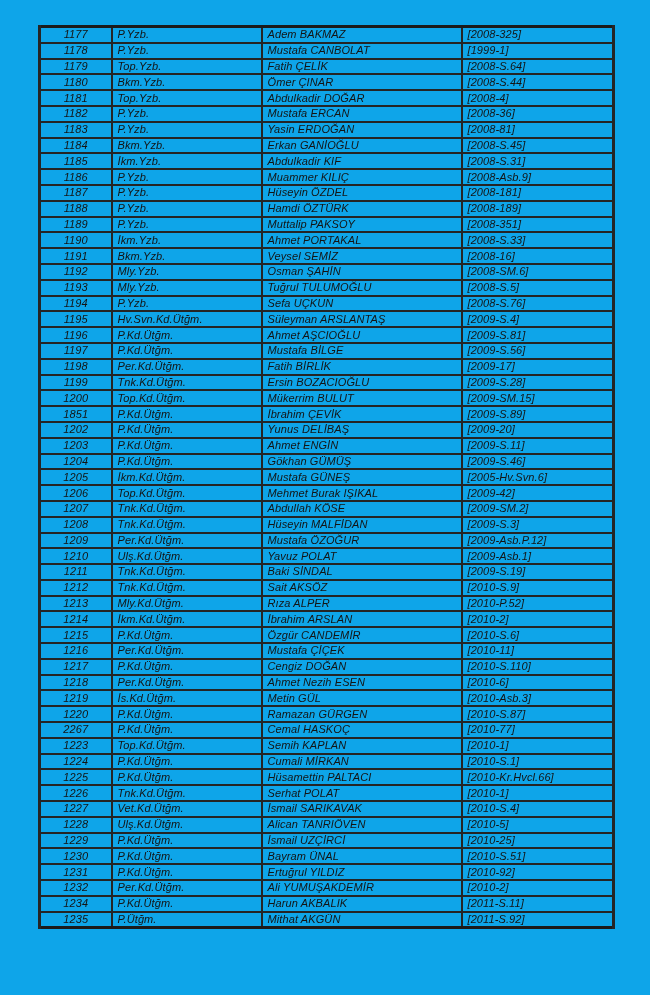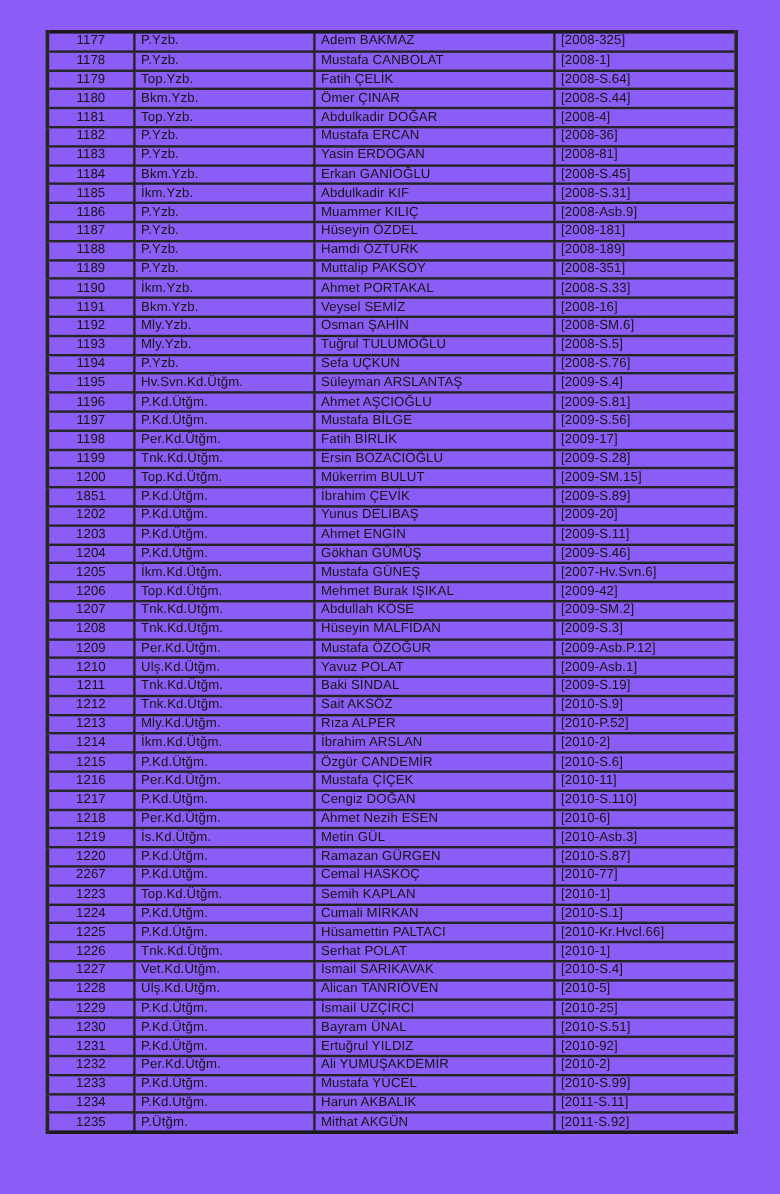--- a/index.html
+++ b/index.html
@@ -5,22 +5,23 @@
   html, body {
     margin: 0;
     padding: 0;
     background: #fdfdfb;
     font-family: "Liberation Sans", "DejaVu Sans", sans-serif;
   }
   .page {
     position: relative;
     width: 650px;
     height: 995px;
-    background: #8b5cf6;
+    background: #0ea5e9;
     overflow: hidden;
+    font-style: italic;
   }
   table.roster {
     position: absolute;
     left: 38px;
     top: 25px;
     width: 574px;
     border-collapse: collapse;
     table-layout: fixed;
     border: 3px solid #1b1b1b;
   }
@@ -64,21 +65,21 @@
         <tr>
           <td class="no">1177</td>
           <td class="rank">P.Yzb.</td>
           <td class="name">Adem BAKMAZ</td>
           <td class="code">[2008-325]</td>
         </tr>
         <tr>
           <td class="no">1178</td>
           <td class="rank">P.Yzb.</td>
           <td class="name">Mustafa CANBOLAT</td>
-          <td class="code">[2008-1]</td>
+          <td class="code">[1999-1]</td>
         </tr>
         <tr>
           <td class="no">1179</td>
           <td class="rank">Top.Yzb.</td>
           <td class="name">Fatih ÇELİK</td>
           <td class="code">[2008-S.64]</td>
         </tr>
         <tr>
           <td class="no">1180</td>
           <td class="rank">Bkm.Yzb.</td>
@@ -226,21 +227,21 @@
         <tr>
           <td class="no">1204</td>
           <td class="rank">P.Kd.Ütğm.</td>
           <td class="name">Gökhan GÜMÜŞ</td>
           <td class="code">[2009-S.46]</td>
         </tr>
         <tr>
           <td class="no">1205</td>
           <td class="rank">İkm.Kd.Ütğm.</td>
           <td class="name">Mustafa GÜNEŞ</td>
-          <td class="code">[2007-Hv.Svn.6]</td>
+          <td class="code">[2005-Hv.Svn.6]</td>
         </tr>
         <tr>
           <td class="no">1206</td>
           <td class="rank">Top.Kd.Ütğm.</td>
           <td class="name">Mehmet Burak IŞIKAL</td>
           <td class="code">[2009-42]</td>
         </tr>
         <tr>
           <td class="no">1207</td>
           <td class="rank">Tnk.Kd.Ütğm.</td>
@@ -383,26 +384,20 @@
           <td class="no">1231</td>
           <td class="rank">P.Kd.Ütğm.</td>
           <td class="name">Ertuğrul YILDIZ</td>
           <td class="code">[2010-92]</td>
         </tr>
         <tr>
           <td class="no">1232</td>
           <td class="rank">Per.Kd.Ütğm.</td>
           <td class="name">Ali YUMUŞAKDEMİR</td>
           <td class="code">[2010-2]</td>
-        </tr>
-        <tr>
-          <td class="no">1233</td>
-          <td class="rank">P.Kd.Ütğm.</td>
-          <td class="name">Mustafa YÜCEL</td>
-          <td class="code">[2010-S.99]</td>
         </tr>
         <tr>
           <td class="no">1234</td>
           <td class="rank">P.Kd.Ütğm.</td>
           <td class="name">Harun AKBALIK</td>
           <td class="code">[2011-S.11]</td>
         </tr>
         <tr>
           <td class="no">1235</td>
           <td class="rank">P.Ütğm.</td>

